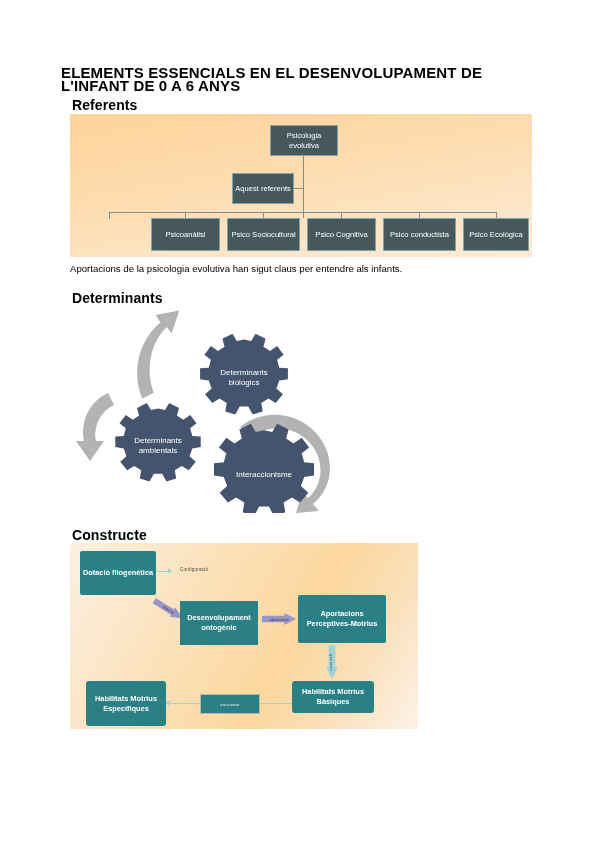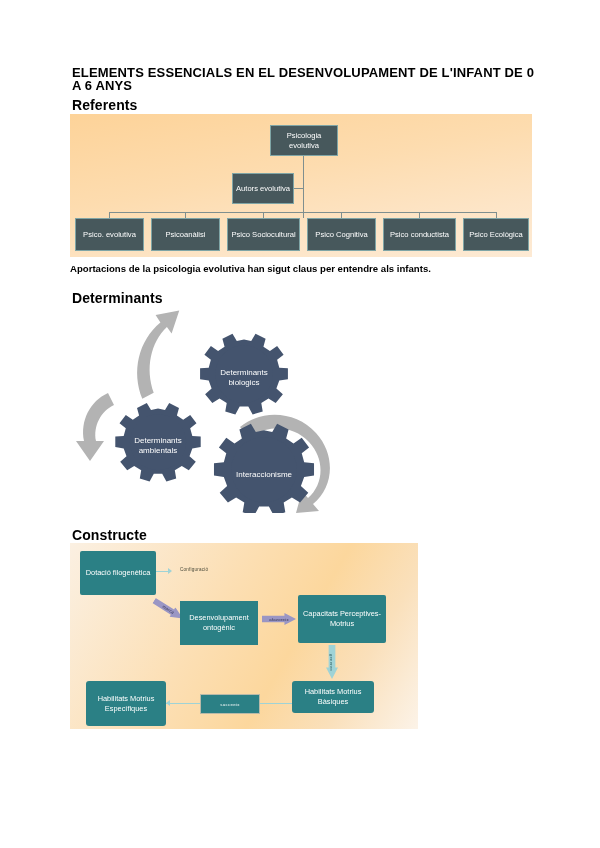--- a/index.html
+++ b/index.html
@@ -21,24 +21,24 @@
     width: 600px;
     height: 848px;
     background: #ffffff;
     box-sizing: border-box;
     padding: 0;
   }
 
   
   .doc-title {
     position: absolute;
-    left: 72px;
+    left: 61px;
     top: 66px;
     width: 470px;
-    font-size: 13px;
+    font-size: 15px;
     font-weight: bold;
     letter-spacing: 0.15px;
     line-height: 13px;
     color: #000;
   }
   .heading {
     position: absolute;
     left: 72px;
     font-size: 14px;
     font-weight: bold;
@@ -49,21 +49,21 @@
   #heading-determinants { top: 290px; }
   #heading-constructe { top: 527px; }
 
   .body-text {
     position: absolute;
     left: 70px;
     font-size: 9.6px;
     line-height: 13.2px;
     color: #000;
   }
-  #caption-referents { top: 262px; width: 470px; font-weight: bold; }
+  #caption-referents { top: 262px; width: 470px; }
   #caption-constructe { top: 733px; width: 470px; }
 
   
   #figure-tree {
     position: absolute;
     left: 70px;
     top: 114px;
     width: 462px;
     height: 143px;
     background: linear-gradient(170deg, #fdd399 0%, #fddcaf 42%, #fde5c7 75%, #fdead4 100%);
@@ -133,20 +133,21 @@
     color: #ffffff;
     font-size: 7.4px;
     line-height: 9.6px;
     text-align: center;
     border-radius: 3px;
     display: flex;
     align-items: center;
     justify-content: center;
     box-sizing: border-box;
     padding: 2px;
+    font-weight: bold;
   }
   #cb-dotacio   { left: 10px;  top: 8px;   width: 76px;  height: 44px; border-radius: 2px; }
   #cb-desenv    { left: 110px; top: 58px;  width: 78px;  height: 44px; border-radius: 0; }
   #cb-capac     { left: 228px; top: 52px;  width: 88px;  height: 48px; border-radius: 2px; }
   #cb-especif   { left: 16px;  top: 138px; width: 80px;  height: 45px; }
   #cb-basiques  { left: 222px; top: 138px; width: 82px;  height: 32px; }
 
   .cline { position: absolute; background: #9fd3d6; }
   #cl-config { left: 68px; top: 28px; width: 30px; height: 1px; }
   .c-arrowhead-r {
@@ -234,22 +235,21 @@
     <div class="tline" id="tl-mid-stub"></div>
     <div class="tline" id="tl-horiz"></div>
     <div class="tl-drop" id="tld1"></div>
     <div class="tl-drop" id="tld2"></div>
     <div class="tl-drop" id="tld3"></div>
     <div class="tl-drop" id="tld4"></div>
     <div class="tl-drop" id="tld5"></div>
     <div class="tl-drop" id="tld6"></div>
 
     <div class="tnode" id="tn-root">Psicologia evolutiva</div>
-    <div class="tnode" id="tn-mid">Autors evolutiva</div>
-    <div class="tnode leaf" id="tn-l1">Psico. evolutiva</div>
+    <div class="tnode" id="tn-mid">Aquest referents</div>
     <div class="tnode leaf" id="tn-l2">Psicoanàlisi</div>
     <div class="tnode leaf" id="tn-l4">Psico Cognitiva</div>
     <div class="tnode leaf" id="tn-l3">Psico Sociocultural</div>
     <div class="tnode leaf" id="tn-l5">Psico conductista</div>
     <div class="tnode leaf" id="tn-l6">Psico Ecològica</div>
   </div>
 
   <div class="body-text" id="caption-referents">Aportacions de la psicologia evolutiva han sigut claus per entendre als infants.</div>
 
   <div class="heading" id="heading-determinants">Determinants</div>
@@ -309,21 +309,21 @@
     <div class="fat-arrow" id="fa-diag">
       <span class="dtxt">marca</span>
     </div>
 
     <div class="cbox" id="cb-desenv">Desenvolupament ontogènic</div>
 
     <div class="fat-arrow" id="fa-horiz">
       <span class="htxt">afavoreix</span>
     </div>
 
-    <div class="cbox" id="cb-capac">Capacitats Perceptives-Motrius</div>
+    <div class="cbox" id="cb-capac">Aportacions Perceptives-Motrius</div>
 
     <div class="fat-arrow" id="fa-vert">
       <span class="vtxt">generen</span>
     </div>
 
     <div class="cline" id="cl-bottom"></div>
     <div class="c-arrowhead-r" id="cah-bottom"></div>
     <div id="cbox-succeix">succeeix</div>
 
     <div class="cbox" id="cb-especif">Habilitats Motrius Específiques</div>

